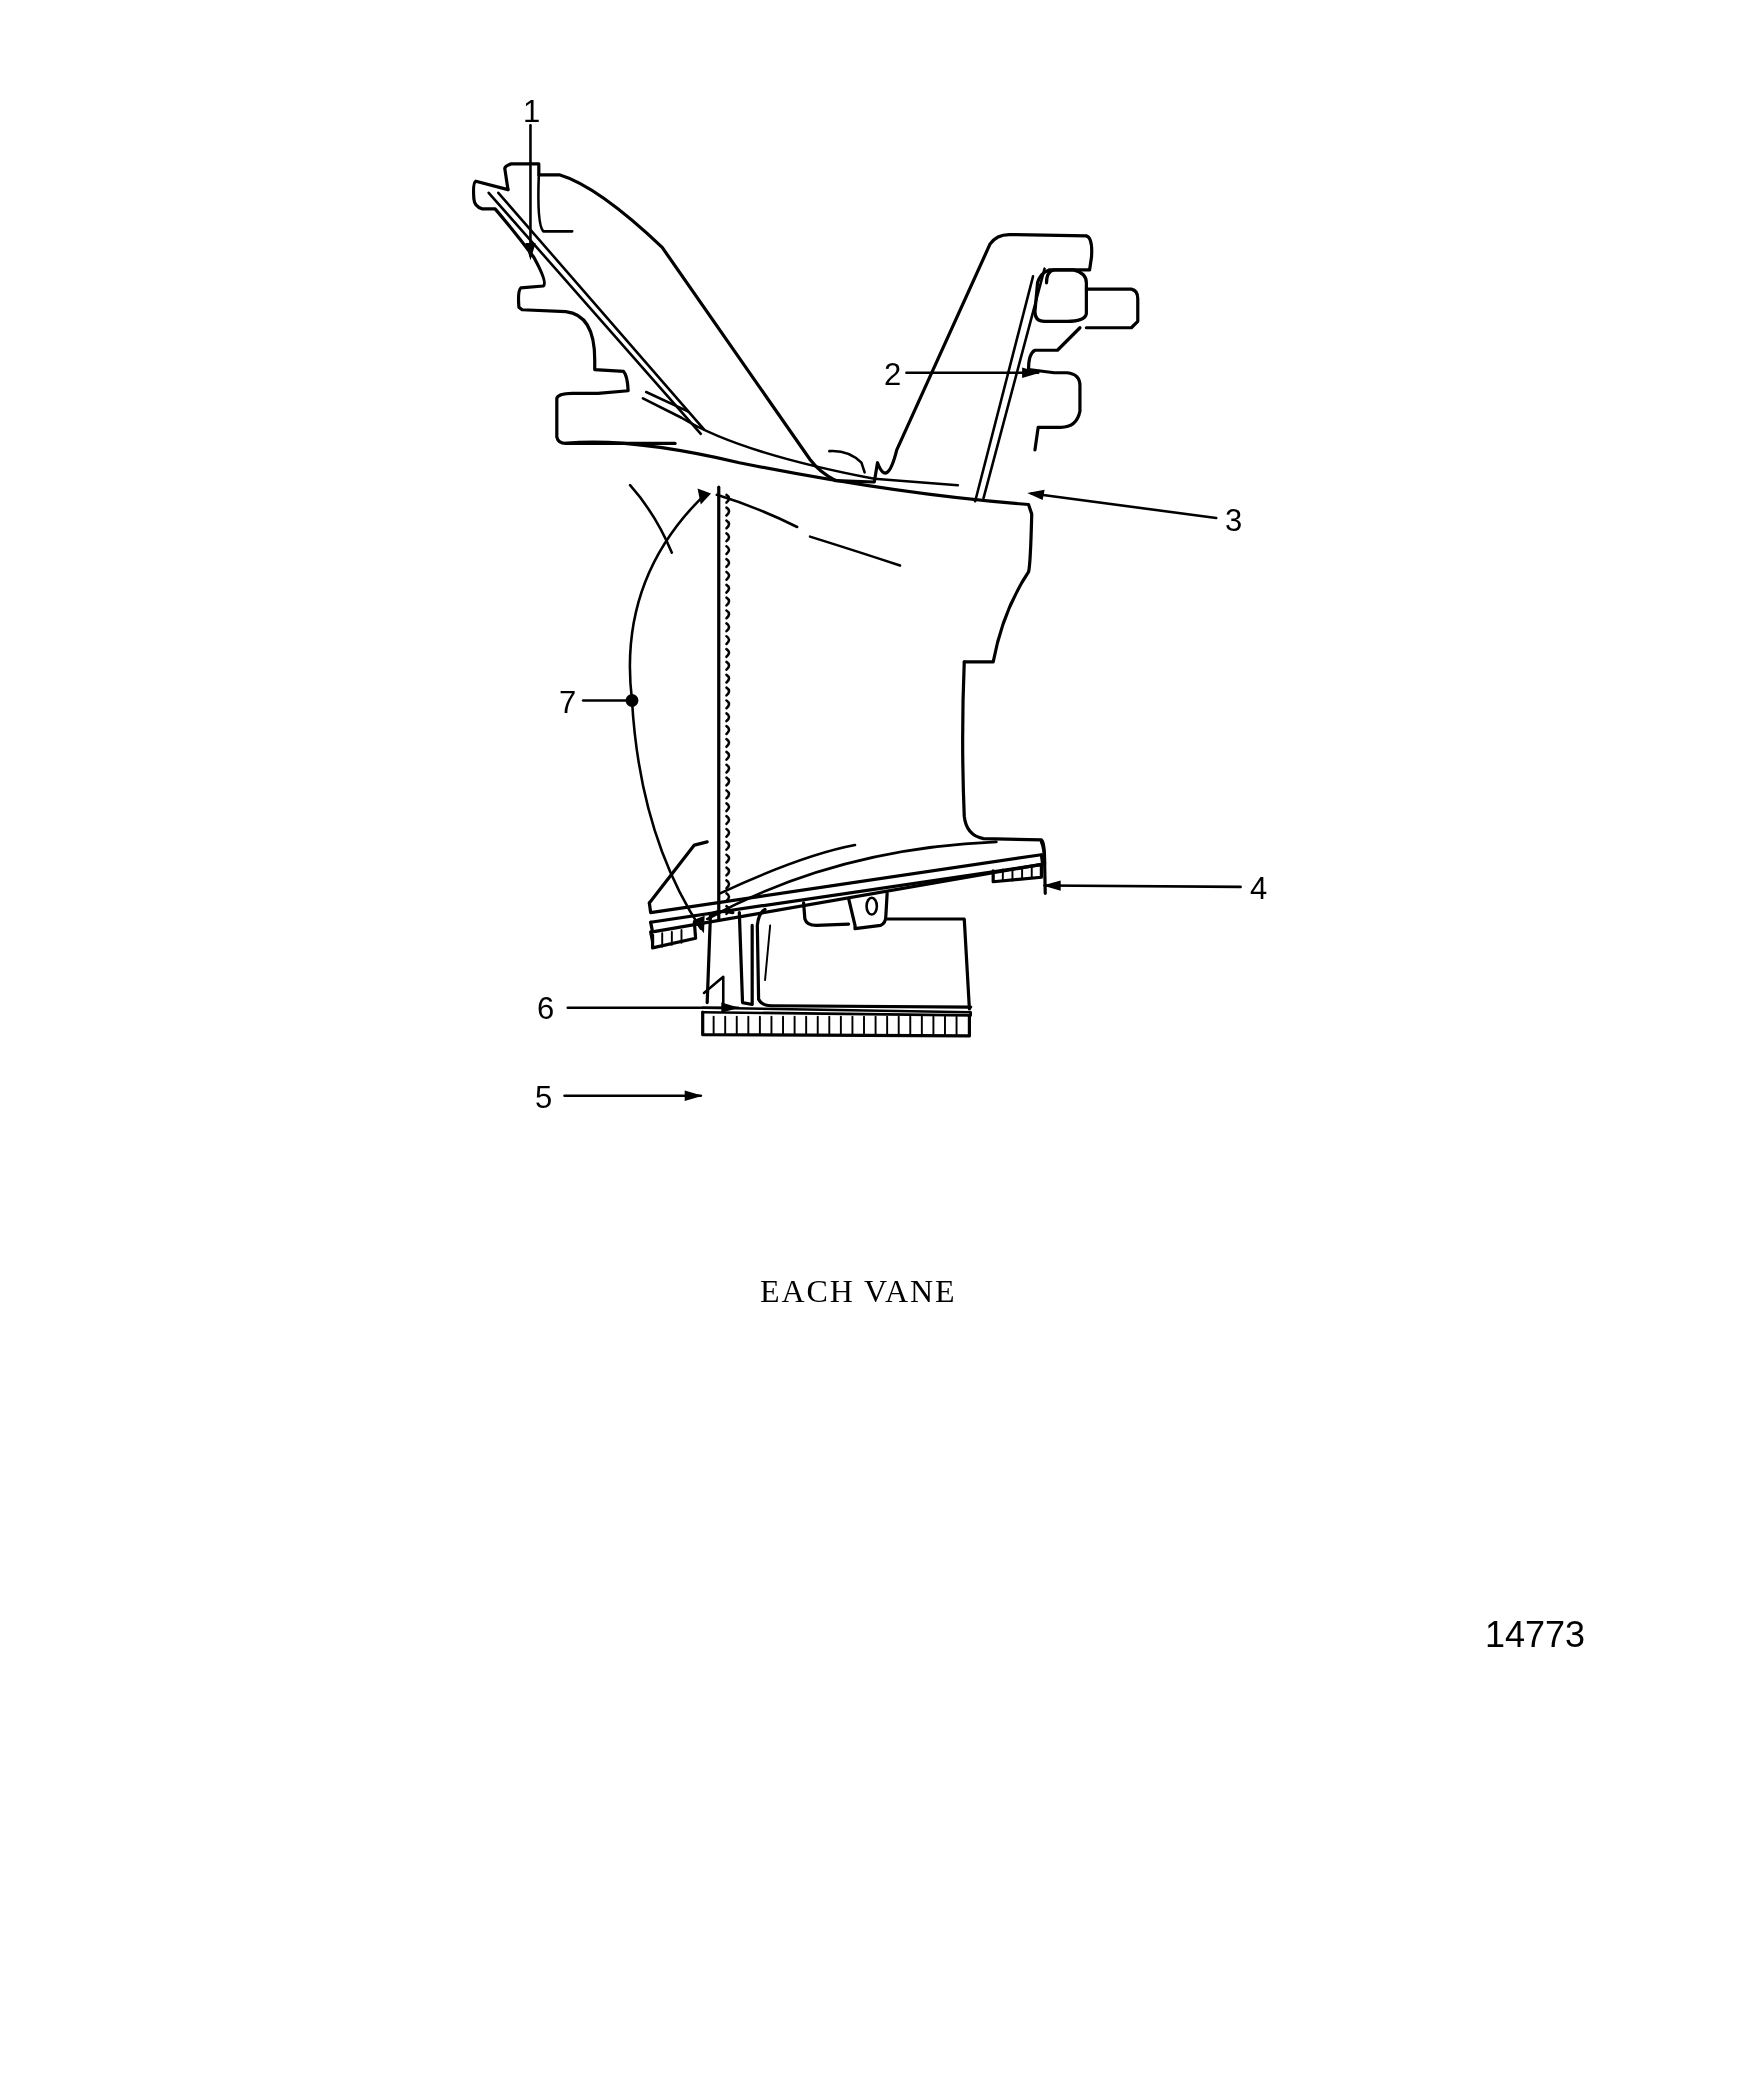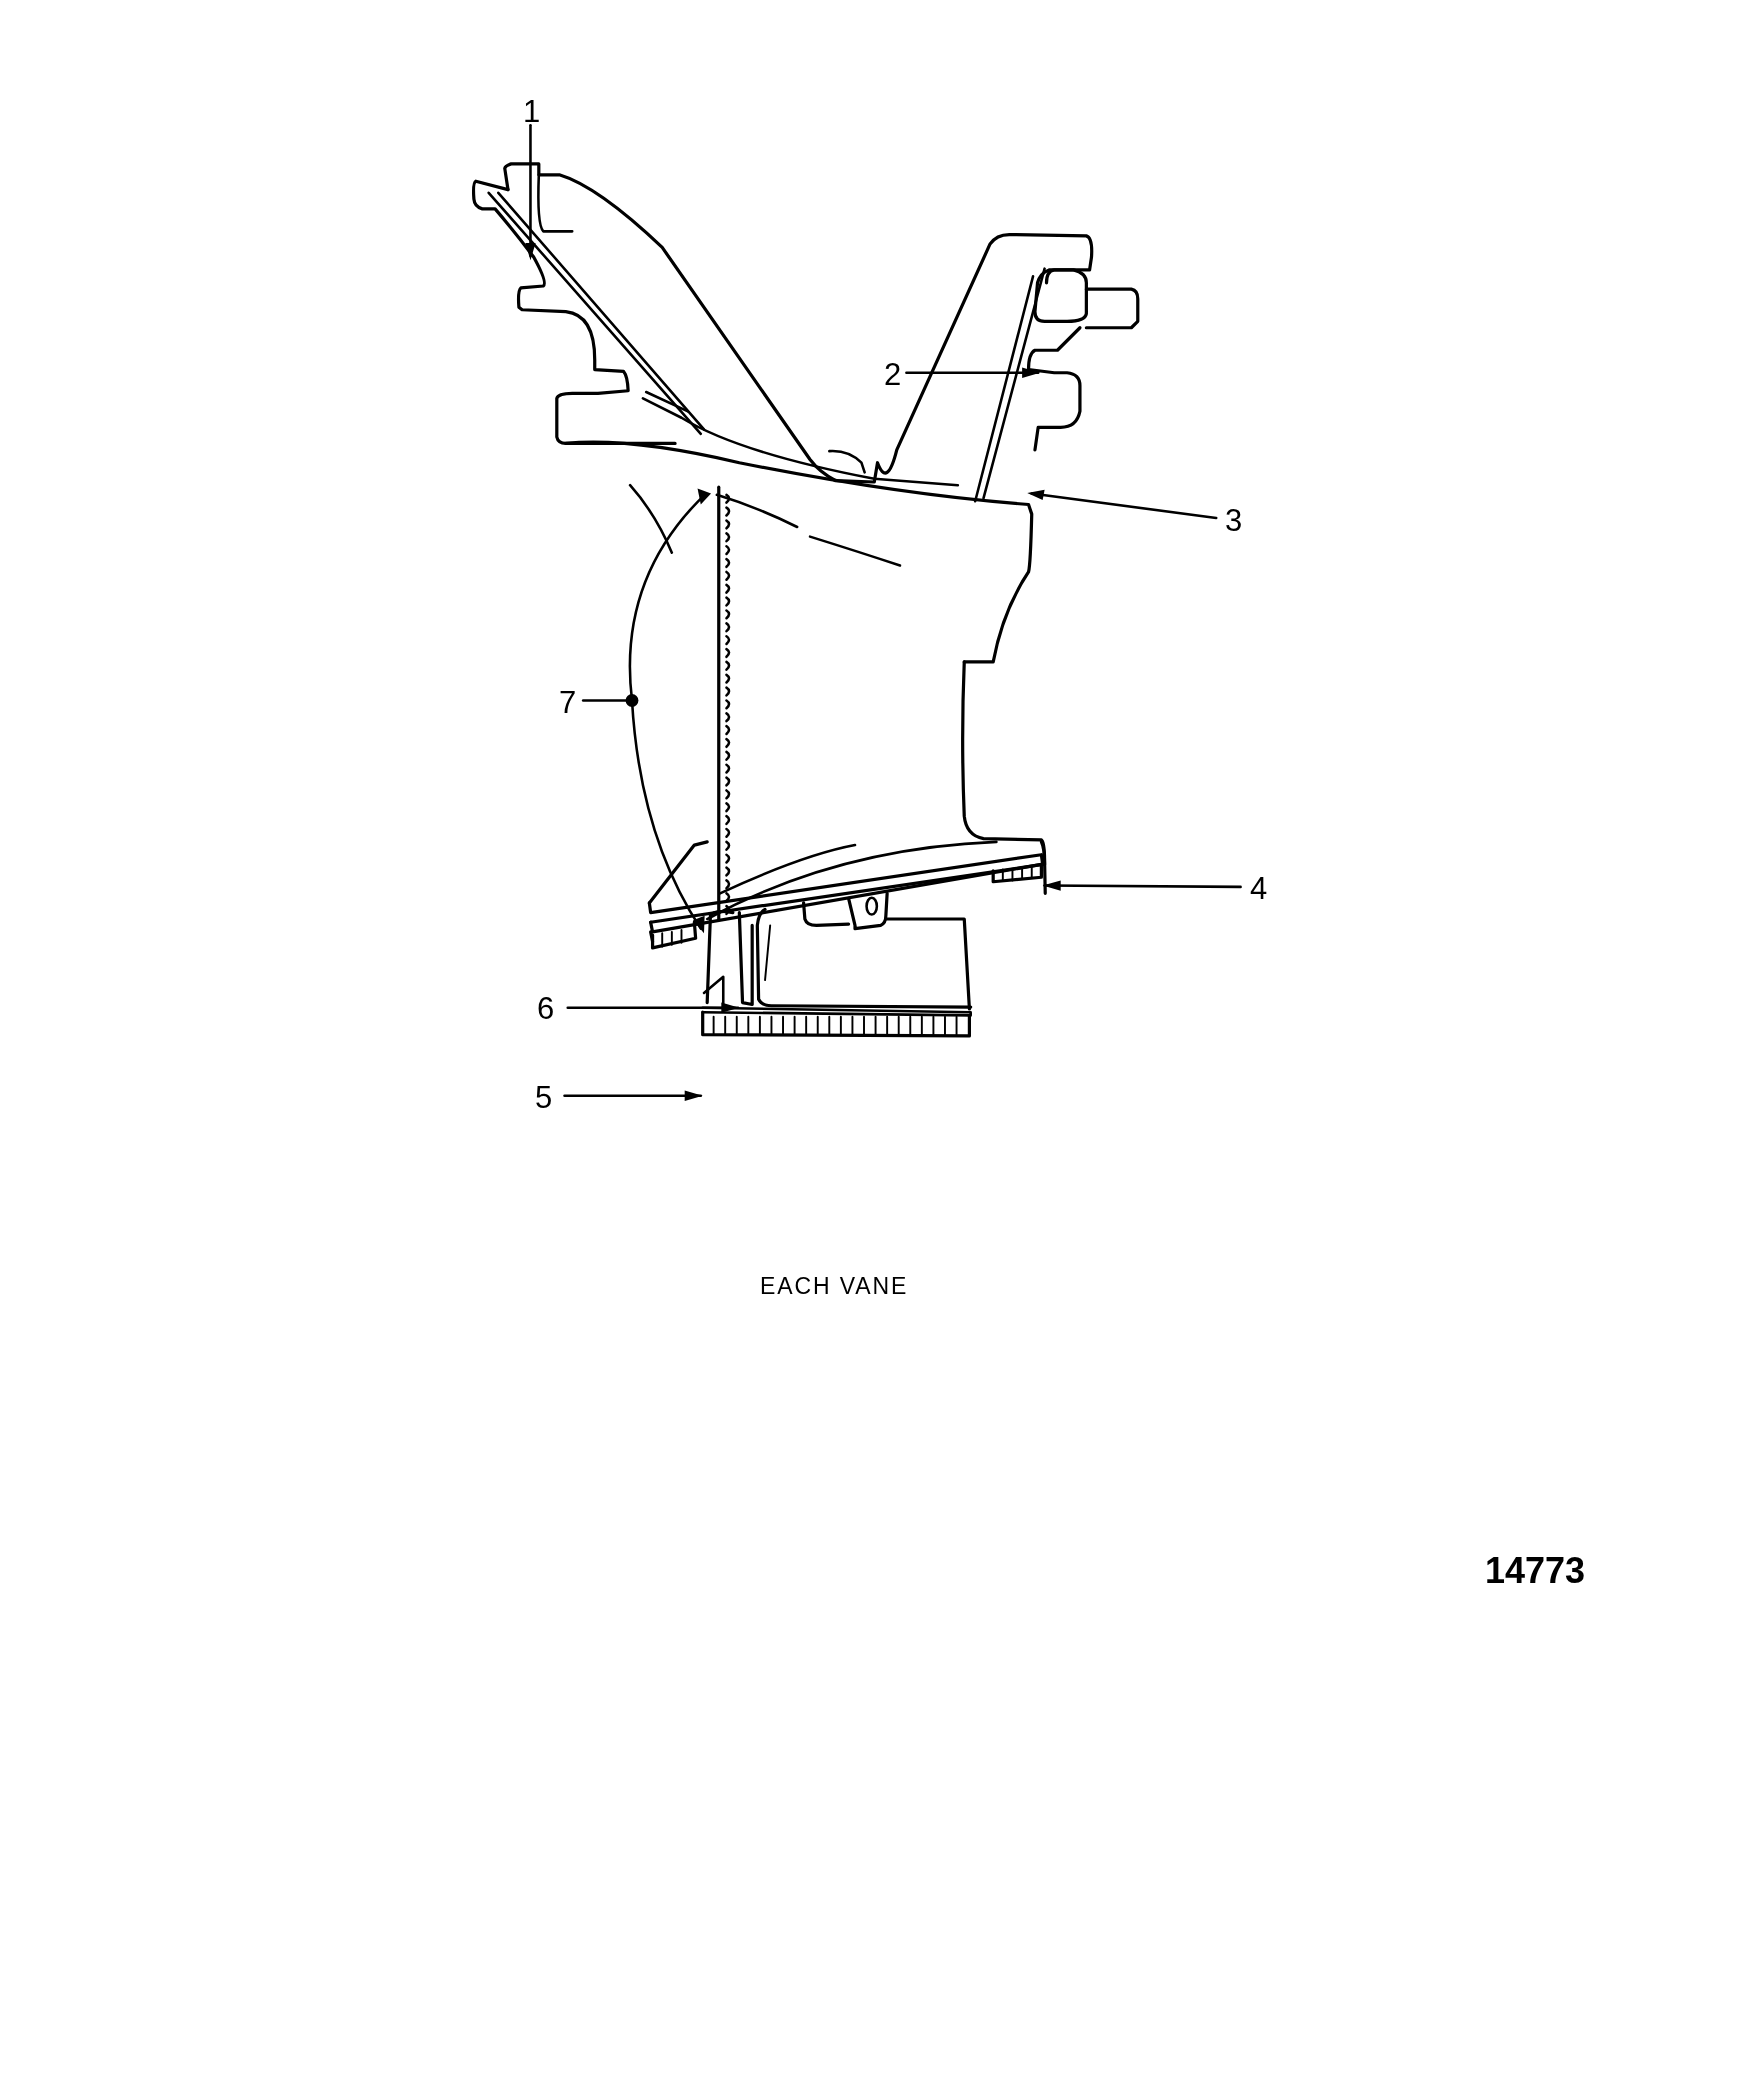--- a/index.html
+++ b/index.html
@@ -1,20 +1,20 @@
 <!DOCTYPE html>
 <html style="font-size:10.3px"><head>
   <meta charset="utf-8">
   <style>
     html, body { margin: 0; padding: 0; background: #ffffff; }
     body { width: 1755px; height: 2097px; position: relative; overflow: hidden; font-family: "Liberation Sans", sans-serif; color: #000; }
     #diagram { position: absolute; left: 0; top: 0; width: 1755px; height: 2097px; }
     .callout-num { position: absolute; font-size: 31px; line-height: 1; font-family: "Liberation Sans", sans-serif; }
-    .caption { position: absolute; left: 760px; top: 1273px; font-size: 23px; letter-spacing: 1.9px; font-family: Liberation Sans, sans-serif; }
-    .figno { position: absolute; left: 1485px; top: 1550px; font-size: 36px; font-weight: bold; font-family: "Liberation Sans", sans-serif; }
+    .caption { position: absolute; left: 760px; top: 1273px; font-size: 32px; letter-spacing: 1.9px; font-family: Liberation Serif, serif; }
+    .figno { position: absolute; left: 1485px; top: 1614px; font-size: 36px; font-weight: normal; font-family: "Liberation Sans", sans-serif; }
     svg path, svg line, svg polyline { fill: none; stroke: #000; stroke-linecap: round; stroke-linejoin: round; }
   </style>
 </head>
 <body>
 
 <div id="diagram">
   <svg width="1755" height="2097" viewBox="0 0 2730 3263">
 
     <g stroke-width="5">
 

